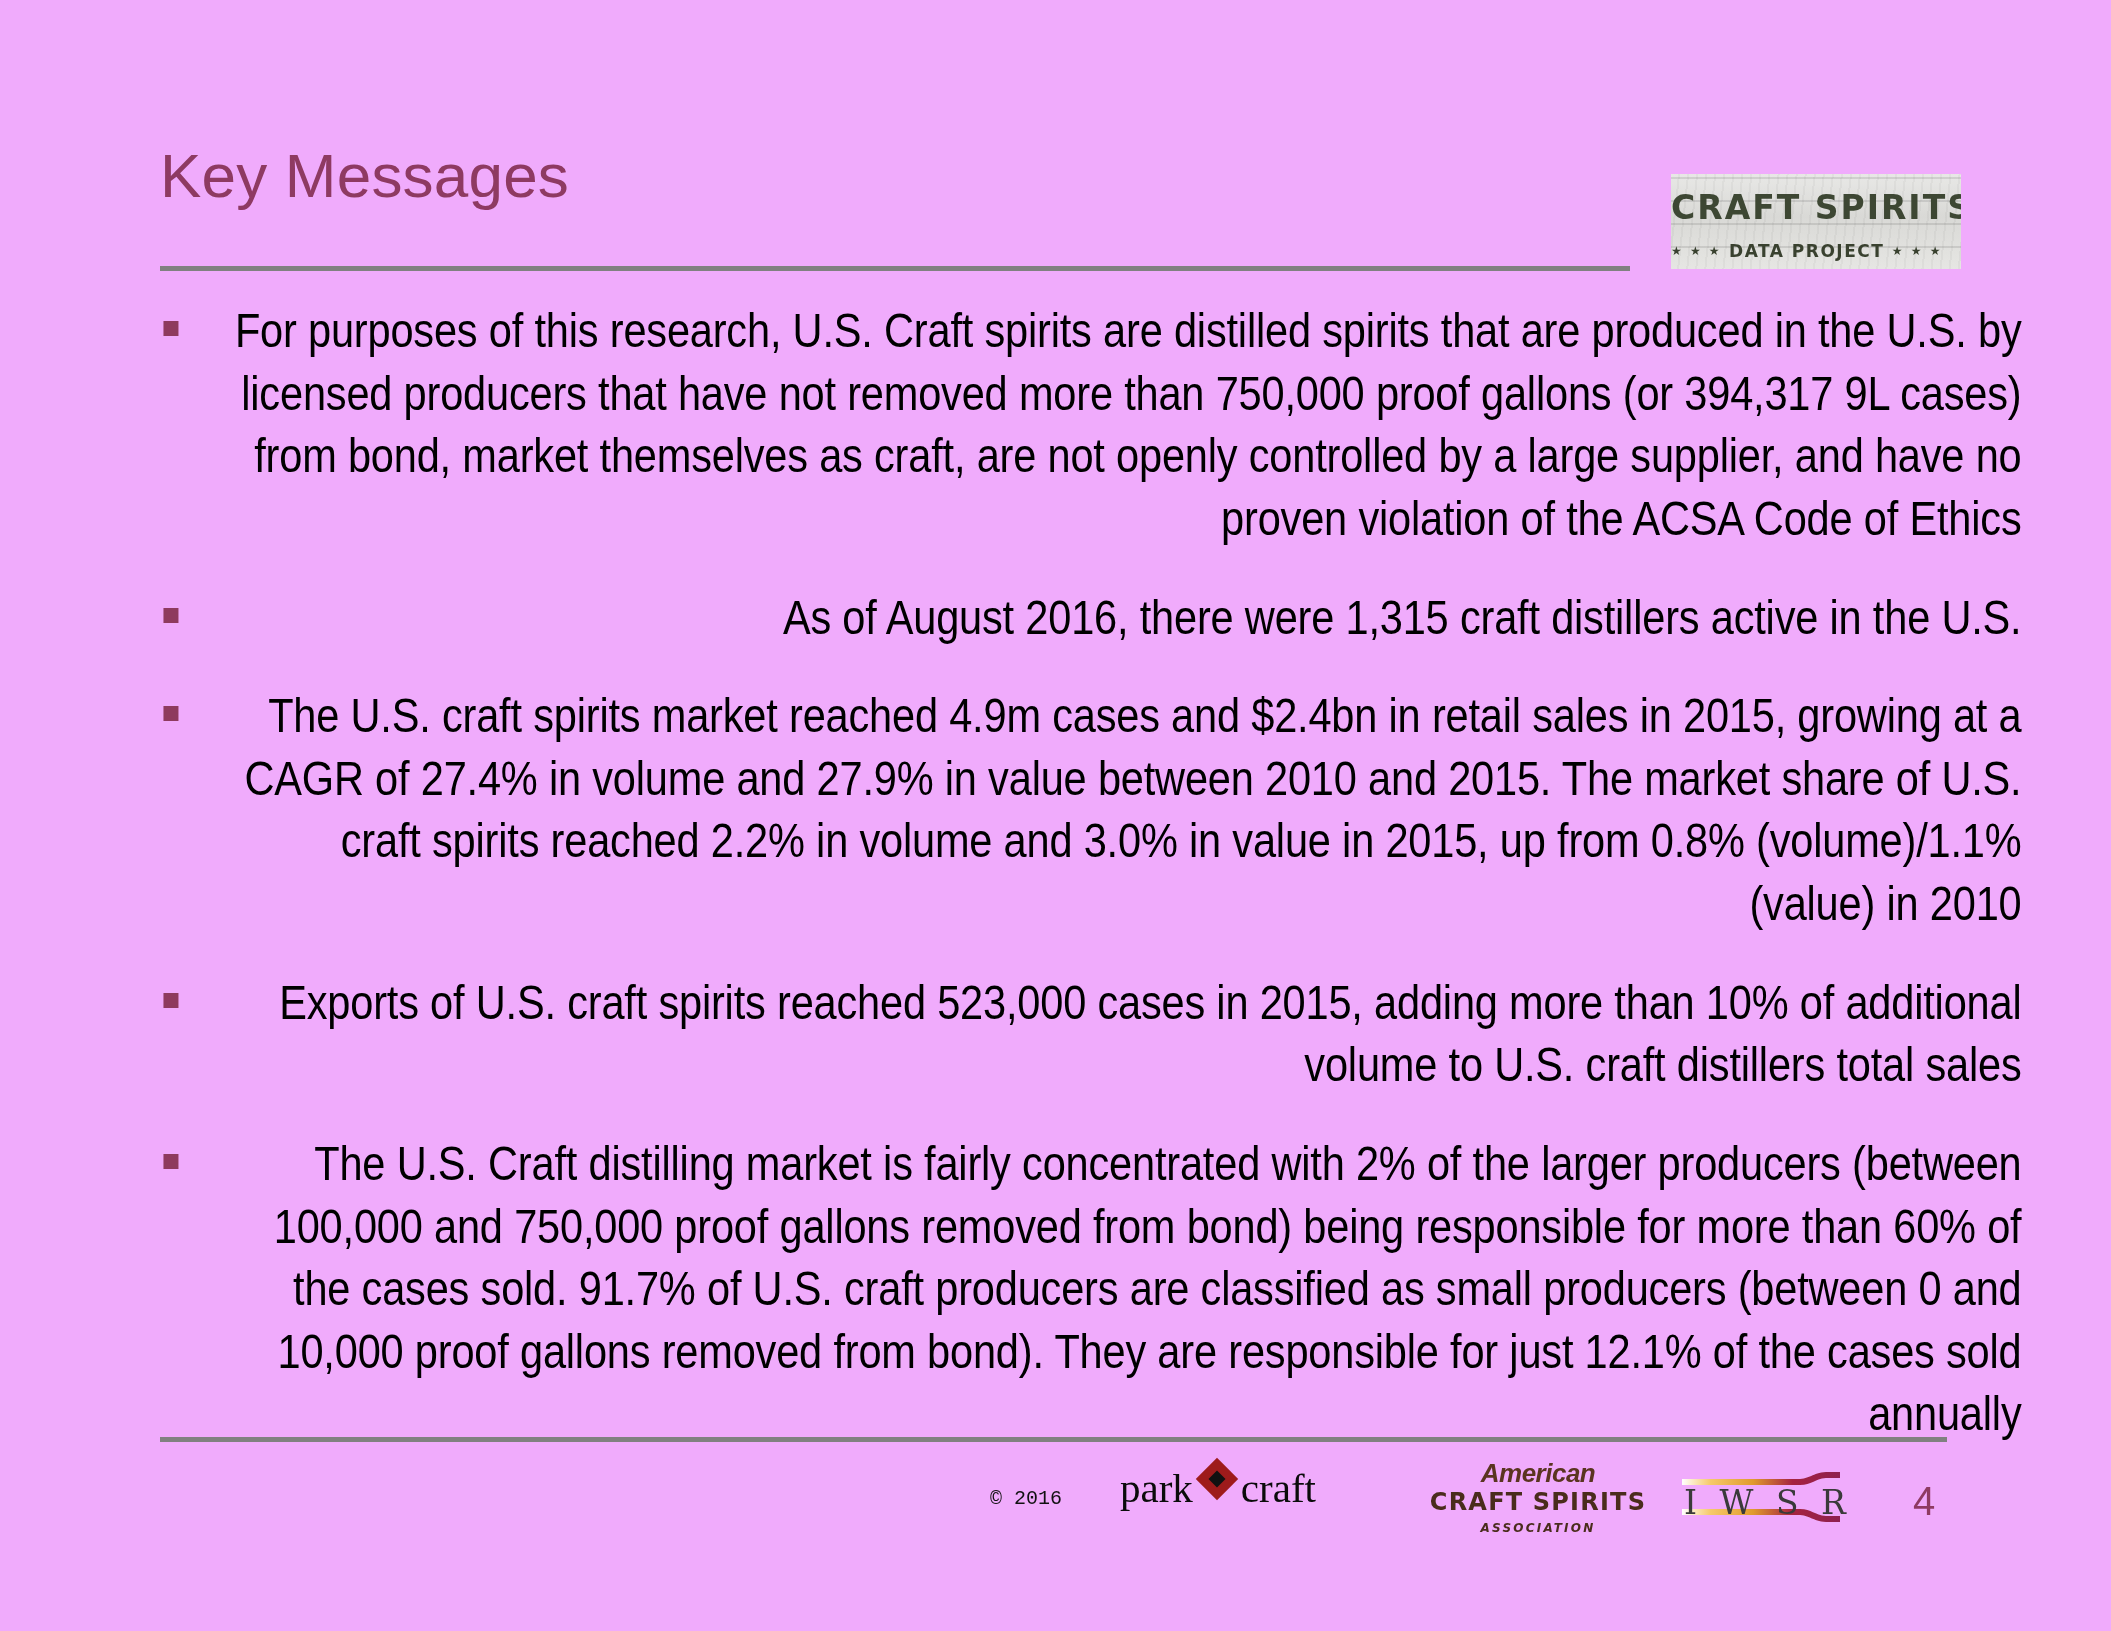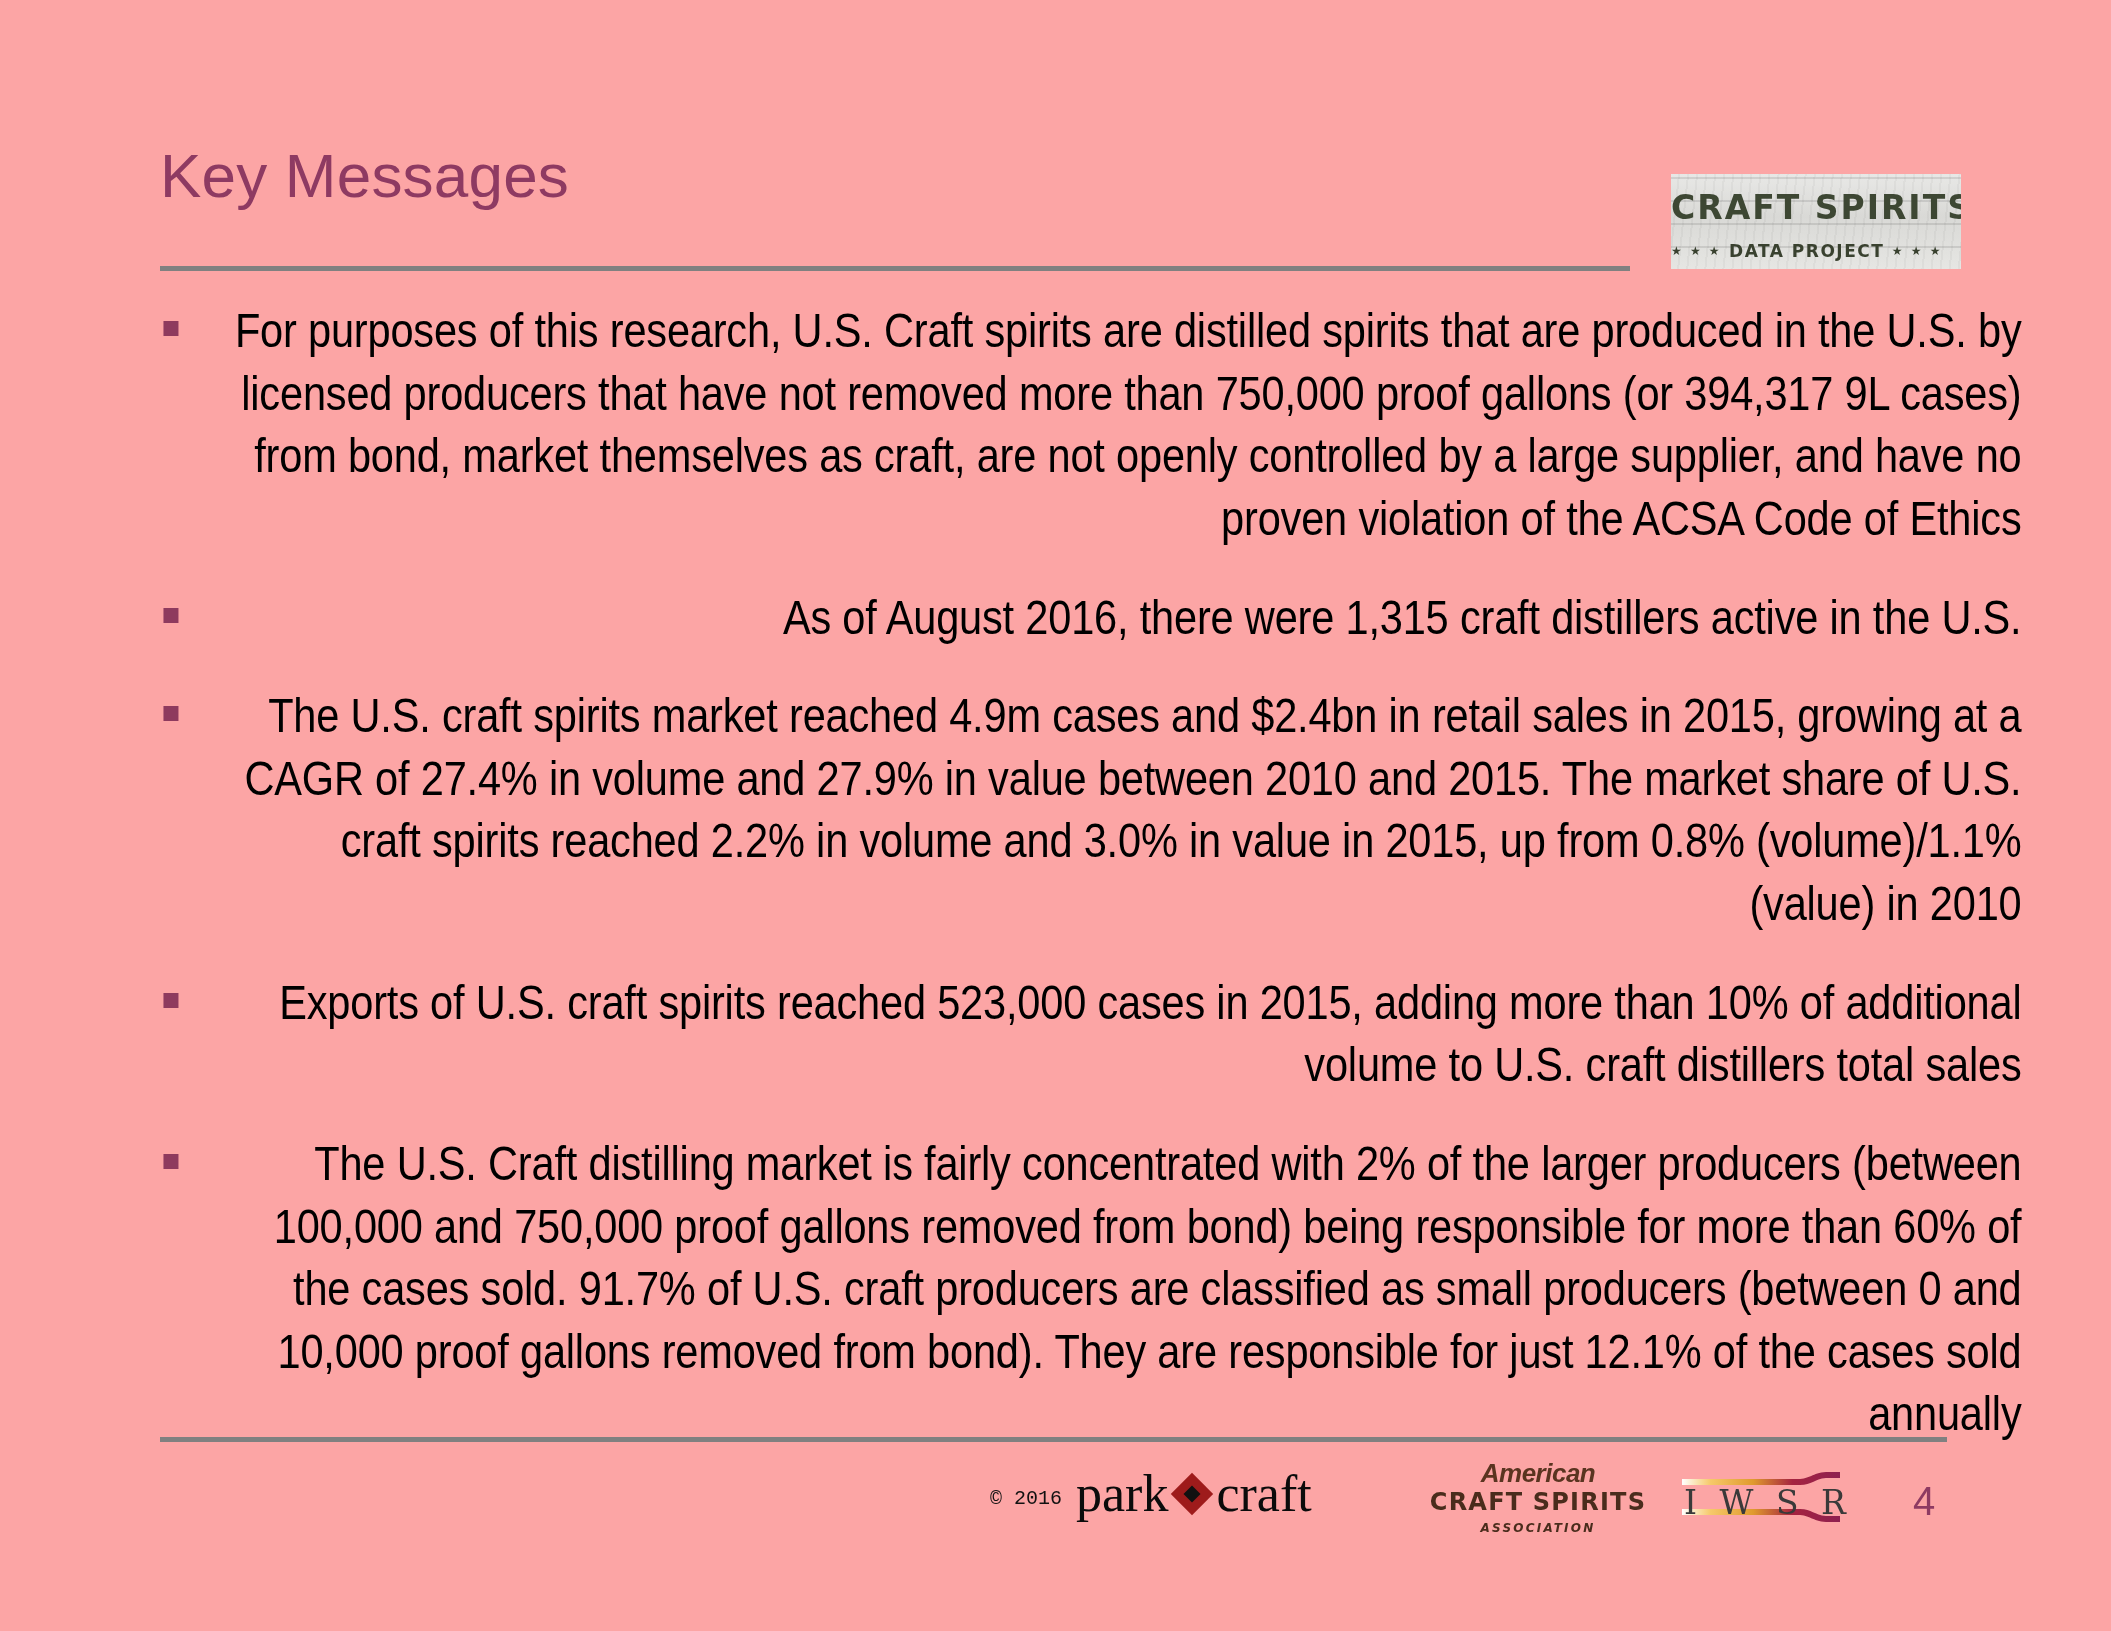--- a/index.html
+++ b/index.html
@@ -4,21 +4,21 @@
 <style>
   html, body {
     margin: 0;
     padding: 0;
     background: #ffffff;
   }
   .slide {
     position: relative;
     width: 2111px;
     height: 1631px;
-    background: #fca5a5;
+    background: #f0abfc;
     overflow: hidden;
     font-family: "Liberation Sans", sans-serif;
   }
 
   
   .slide-title {
     position: absolute;
     left: 160px;
     top: 143px;
     font-size: 62px;
@@ -144,28 +144,28 @@
     left: 830px;
     top: 32px;
     font-family: Liberation Mono, monospace;
     font-size: 20px;
     color: #111111;
     white-space: nowrap;
   }
 
   .parkstreet {
     position: absolute;
-    left: 916px;
+    left: 960px;
     top: 9px;
     font-family: "Liberation Serif", serif;
-    font-size: 52px;
+    font-size: 41px;
     color: #0b0b0b;
     white-space: nowrap;
     display: flex;
-    align-items: center;
+    align-items: flex-start;
   }
   .ps-diamond {
     display: inline-block;
     width: 30px;
     height: 30px;
     background: #9e1b1b;
     transform: rotate(45deg);
     margin: 0 9px;
     position: relative;
   }

